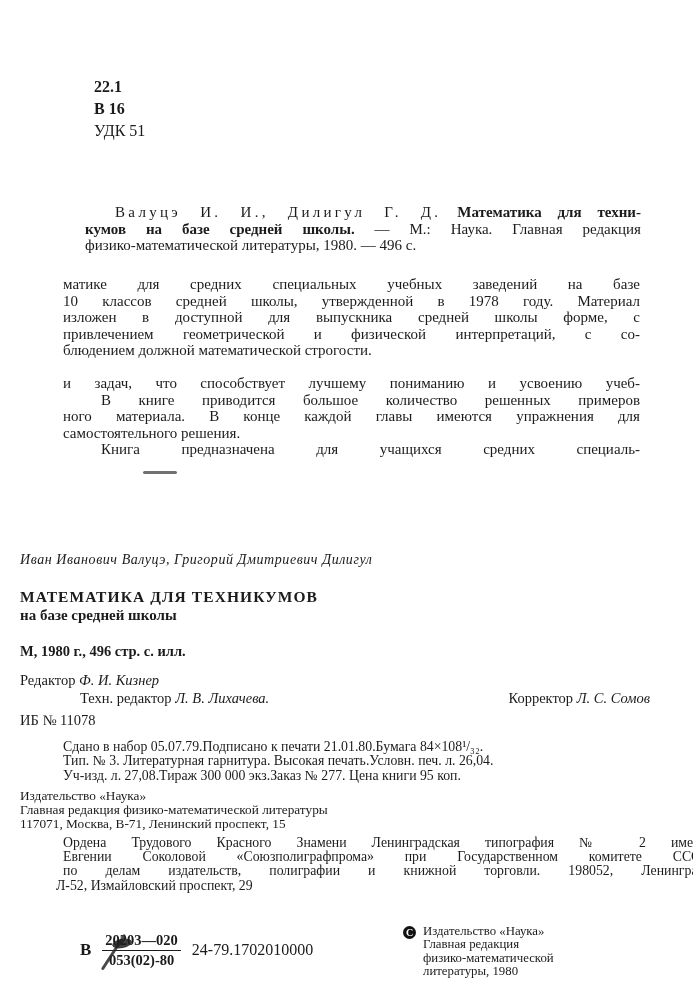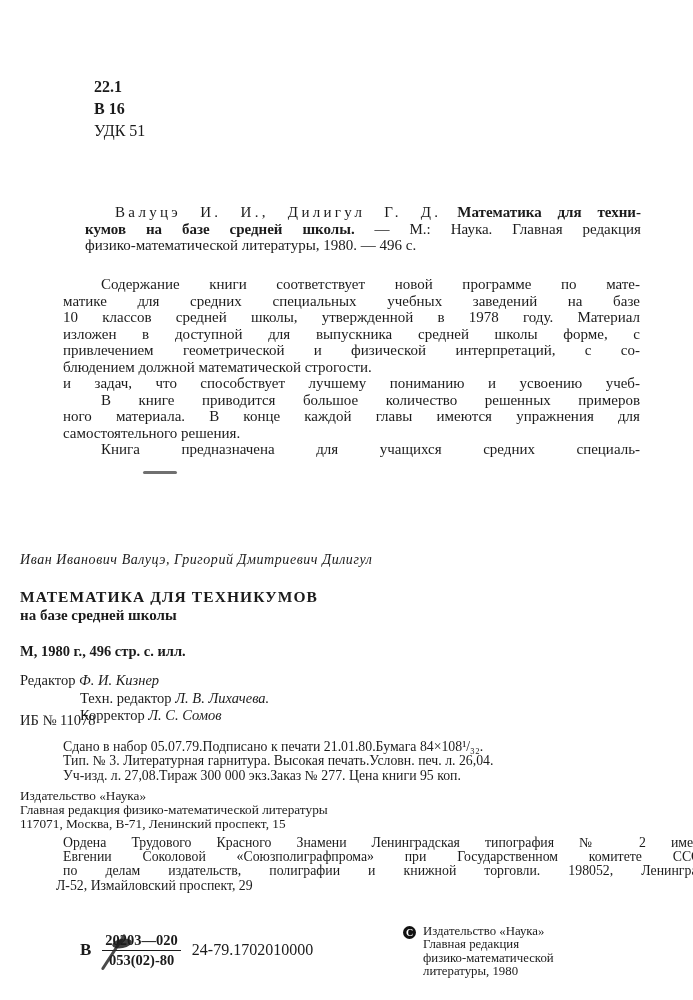--- a/index.html
+++ b/index.html
@@ -20,21 +20,21 @@
   .stamp{left:94px;top:76px;font-size:16px;line-height:22px;}
   .para2block{left:63px;top:276px;width:577px;}
   .para1block{left:85px;top:204px;width:556px;}
   .para3block{left:63px;top:375px;width:577px;}
   .para4block{left:63px;top:441px;width:577px;}
   .authors{left:0;top:552px;width:693px;font-size:14px;letter-spacing:.04em;}
   .title{left:0;top:589px;width:693px;font-size:15.5px;letter-spacing:.07em;}
   .subtitle{left:0;top:607px;width:693px;font-size:15px;}
   .edition{left:0;top:643px;width:693px;font-size:14.5px;}
   .editor{left:0;top:672px;width:693px;font-size:14.5px;}
-  .staff{left:80px;top:690px;right:43px;display:flex;justify-content:space-between;font-size:14.5px;flex-direction:column;}
+  .staff{left:80px;top:690px;right:43px;display:flex;justify-content:space-between;font-size:14.5px;}
   .ib{left:0;top:712px;width:650px;font-size:14.5px;}
   .printinfo{left:63px;top:740px;width:577px;font-size:13.8px;line-height:14.3px;}
   .prow{display:flex;}
   .publisher{left:0;top:789px;width:610px;font-size:13.3px;line-height:13.8px;}
   .printing{left:63px;top:836px;width:645px;font-size:13.8px;line-height:14px;}
   .printing4{left:0;top:878px;width:630px;font-size:13.8px;margin-left:36px;}
   .catalog{left:80px;top:933px;display:flex;align-items:center;gap:11px;}
   .cat-letter{font-size:17px;font-weight:bold;}
   .frac{display:inline-block;text-align:center;font-size:14.5px;line-height:15px;font-weight:600;}
   .frac .num{border-bottom:1.5px solid #1b1b1b;padding:0 3px 2px;}
@@ -62,21 +62,20 @@
     <span class="b">Математика для техни-</span>
   </div>
   <div class="jl">
     <span class="b">кумов на базе средней школы.</span>
     <span>— М.: Наука. Главная редакция</span>
   </div>
   <div>физико-математической литературы, 1980. — 496 с.</div>
 </div>
 
 <div class="abs para2block">
-  <div class="jl ind">Содержание книги соответствует новой программе по мате-</div>
   <div class="jl">матике для средних специальных учебных заведений на базе</div>
   <div class="jl">10 классов средней школы, утвержденной в 1978 году. Материал</div>
   <div class="jl">изложен в доступной для выпускника средней школы форме, с</div>
   <div class="jl">привлечением геометрической и физической интерпретаций, с со-</div>
   <div>блюдением должной математической строгости.</div>
 </div>
 
 <div class="abs para3block">
   <div class="jl">и задач, что способствует лучшему пониманию и усвоению учеб-</div>
   <div class="jl ind">В книге приводится большое количество решенных примеров</div>

